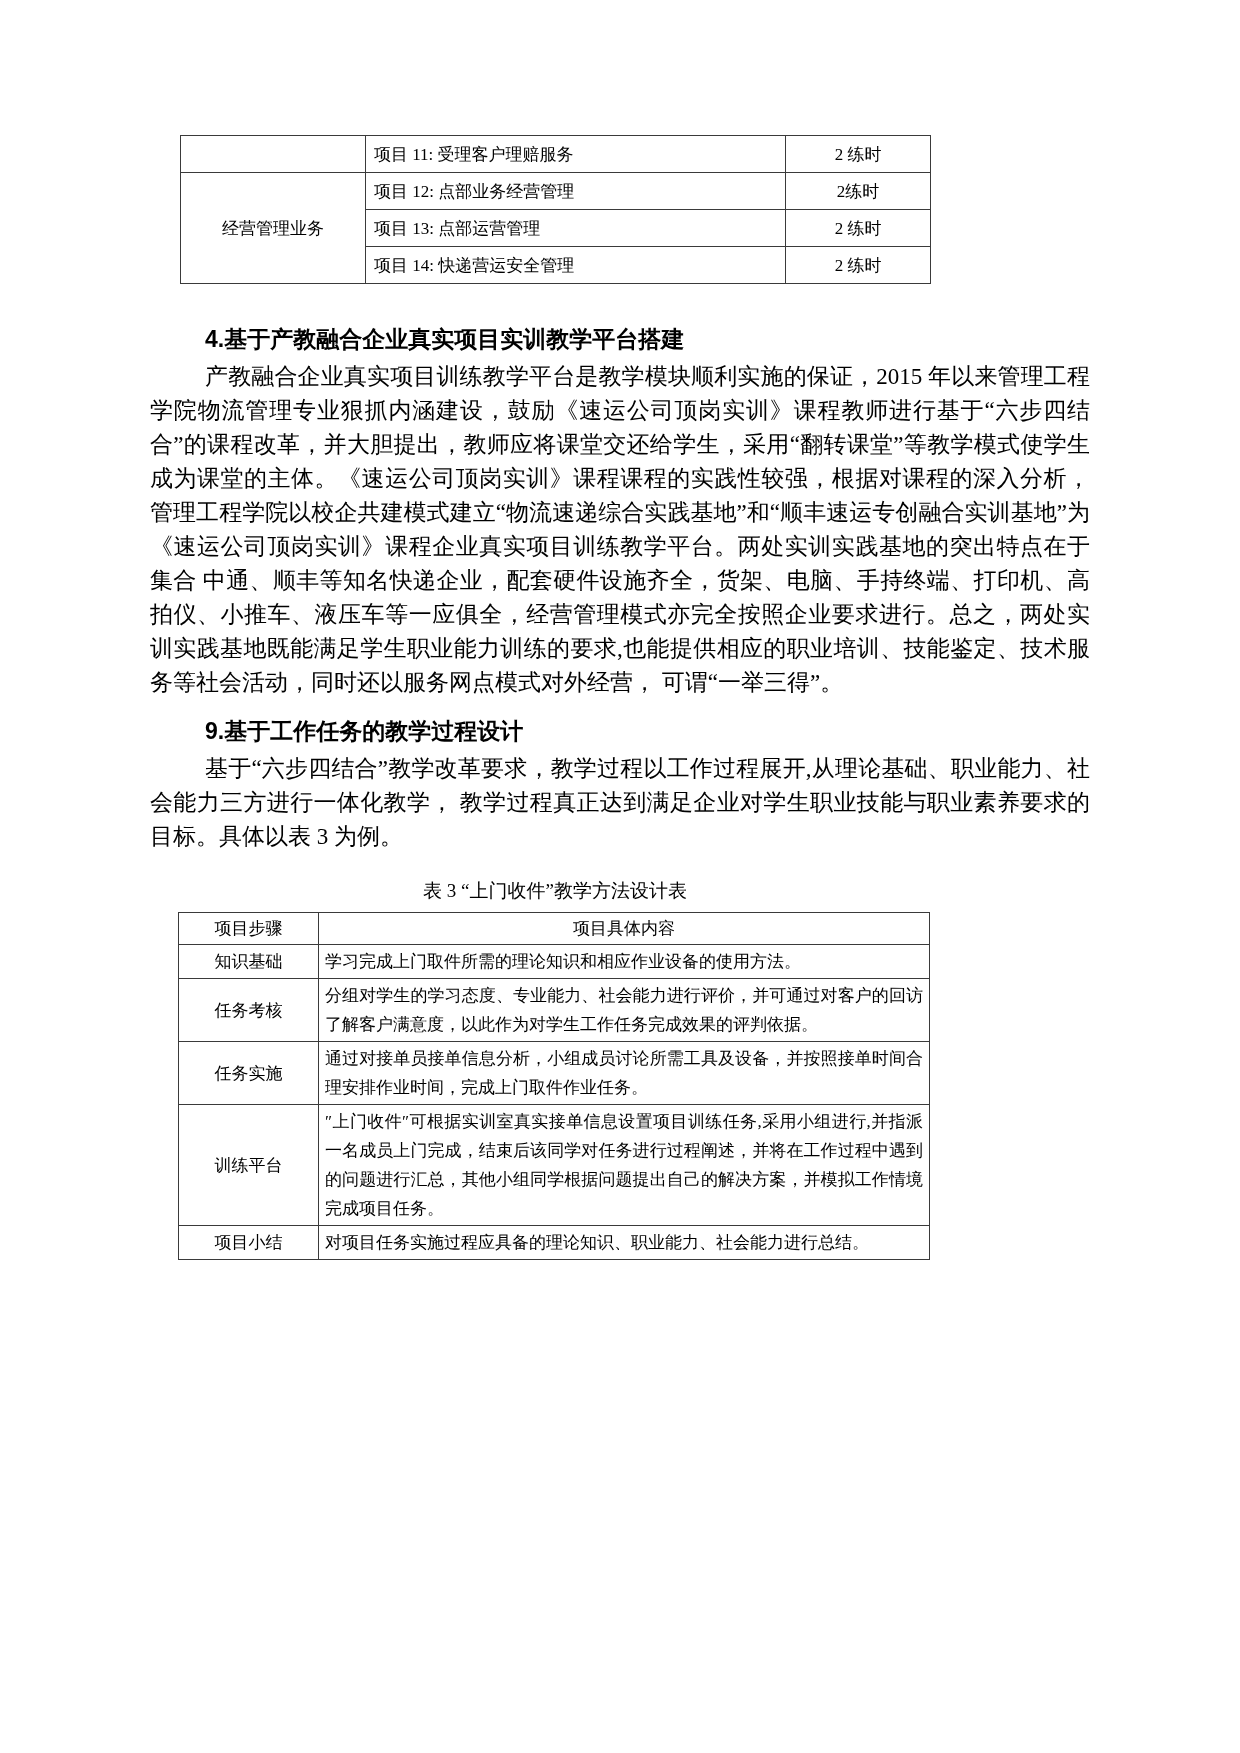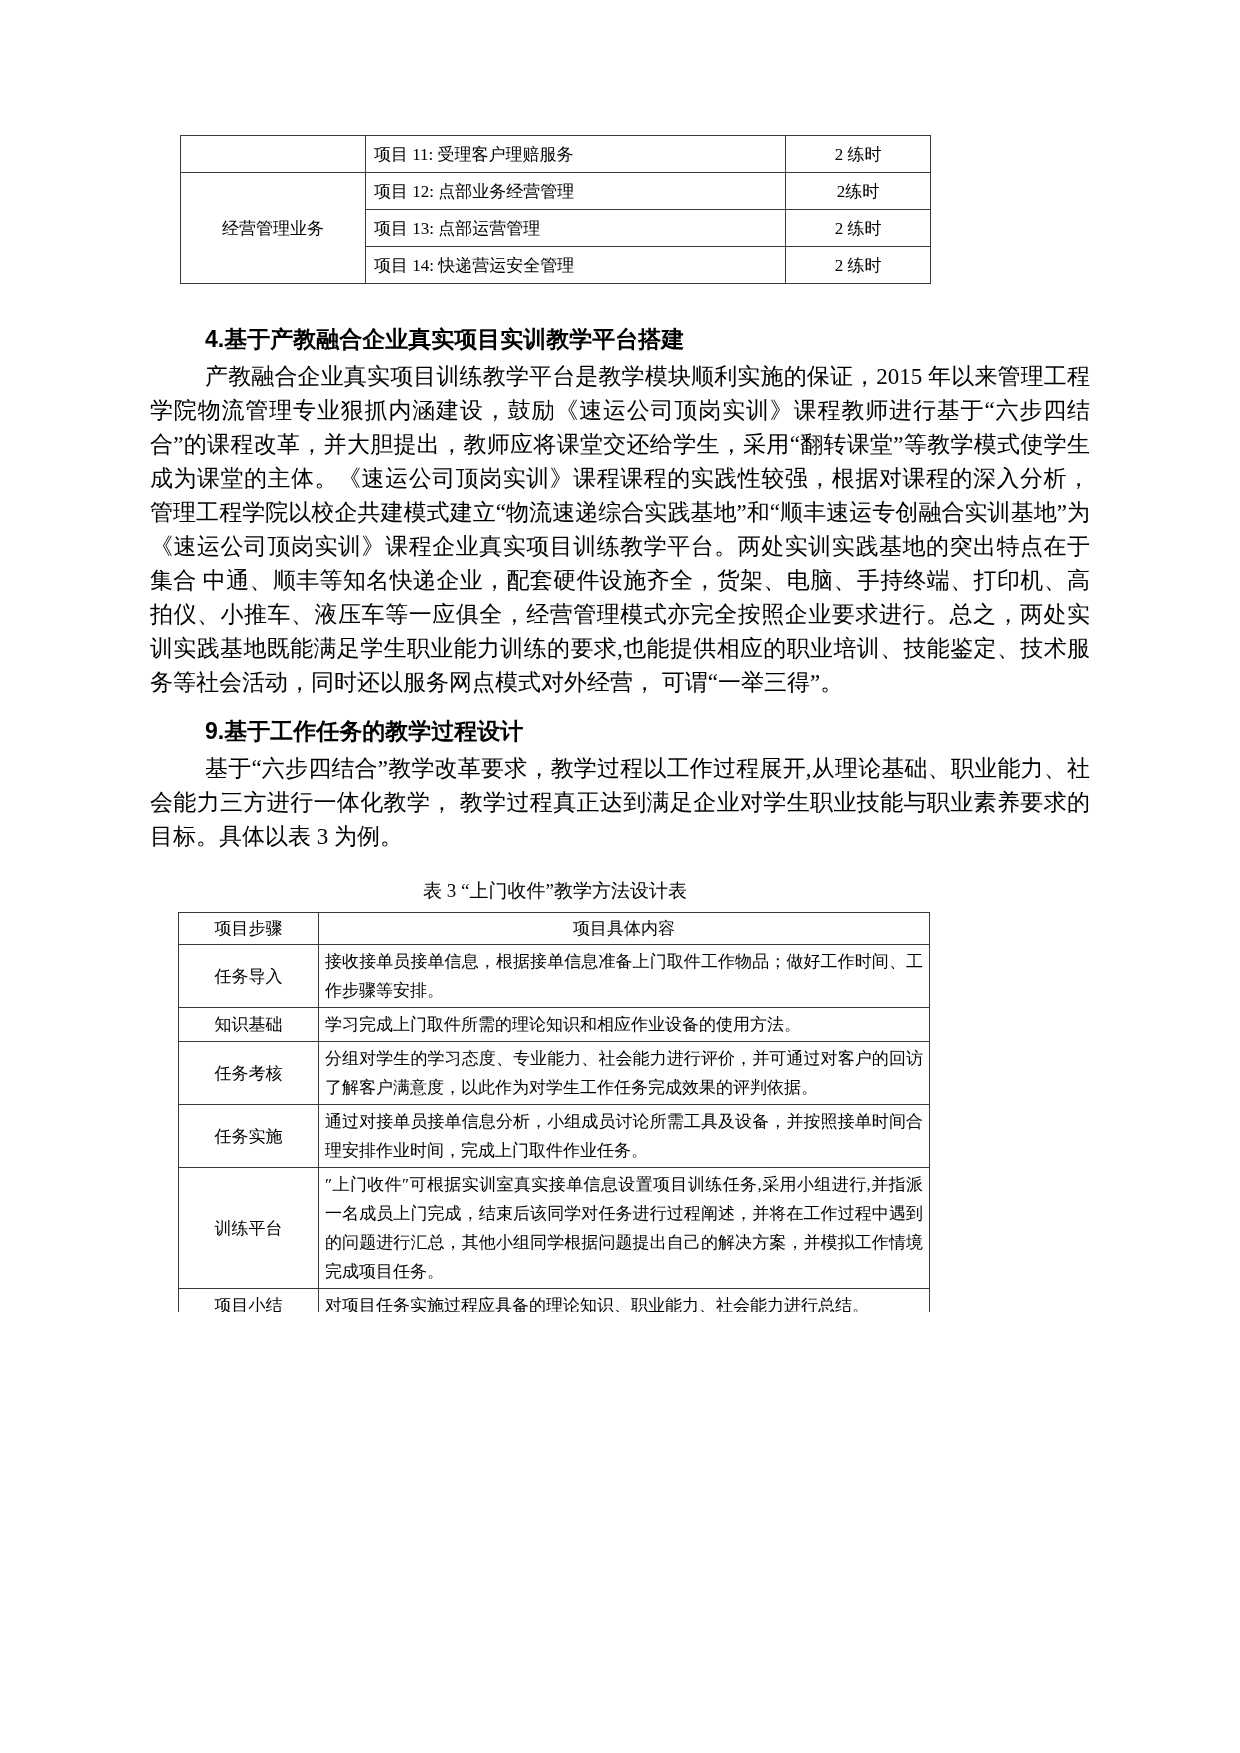--- a/index.html
+++ b/index.html
@@ -109,24 +109,20 @@
 
     <div class="table-caption">表 3 “上门收件”教学方法设计表</div>
 
     <table class="design-table">
       <tbody>
         <tr class="head">
           <td class="step-col">项目步骤</td>
           <td>项目具体内容</td>
         </tr>
         <tr>
-          <td class="step-col">任务导入</td>
-          <td>接收接单员接单信息，根据接单信息准备上门取件工作物品；做好工作时间、工作步骤等安排。</td>
-        </tr>
-        <tr>
           <td class="step-col">知识基础</td>
           <td>学习完成上门取件所需的理论知识和相应作业设备的使用方法。</td>
         </tr>
         <tr>
           <td class="step-col">任务考核</td>
           <td>分组对学生的学习态度、专业能力、社会能力进行评价，并可通过对客户的回访了解客户满意度，以此作为对学生工作任务完成效果的评判依据。</td>
         </tr>
         <tr>
           <td class="step-col">任务实施</td>
           <td>通过对接单员接单信息分析，小组成员讨论所需工具及设备，并按照接单时间合理安排作业时间，完成上门取件作业任务。</td>

